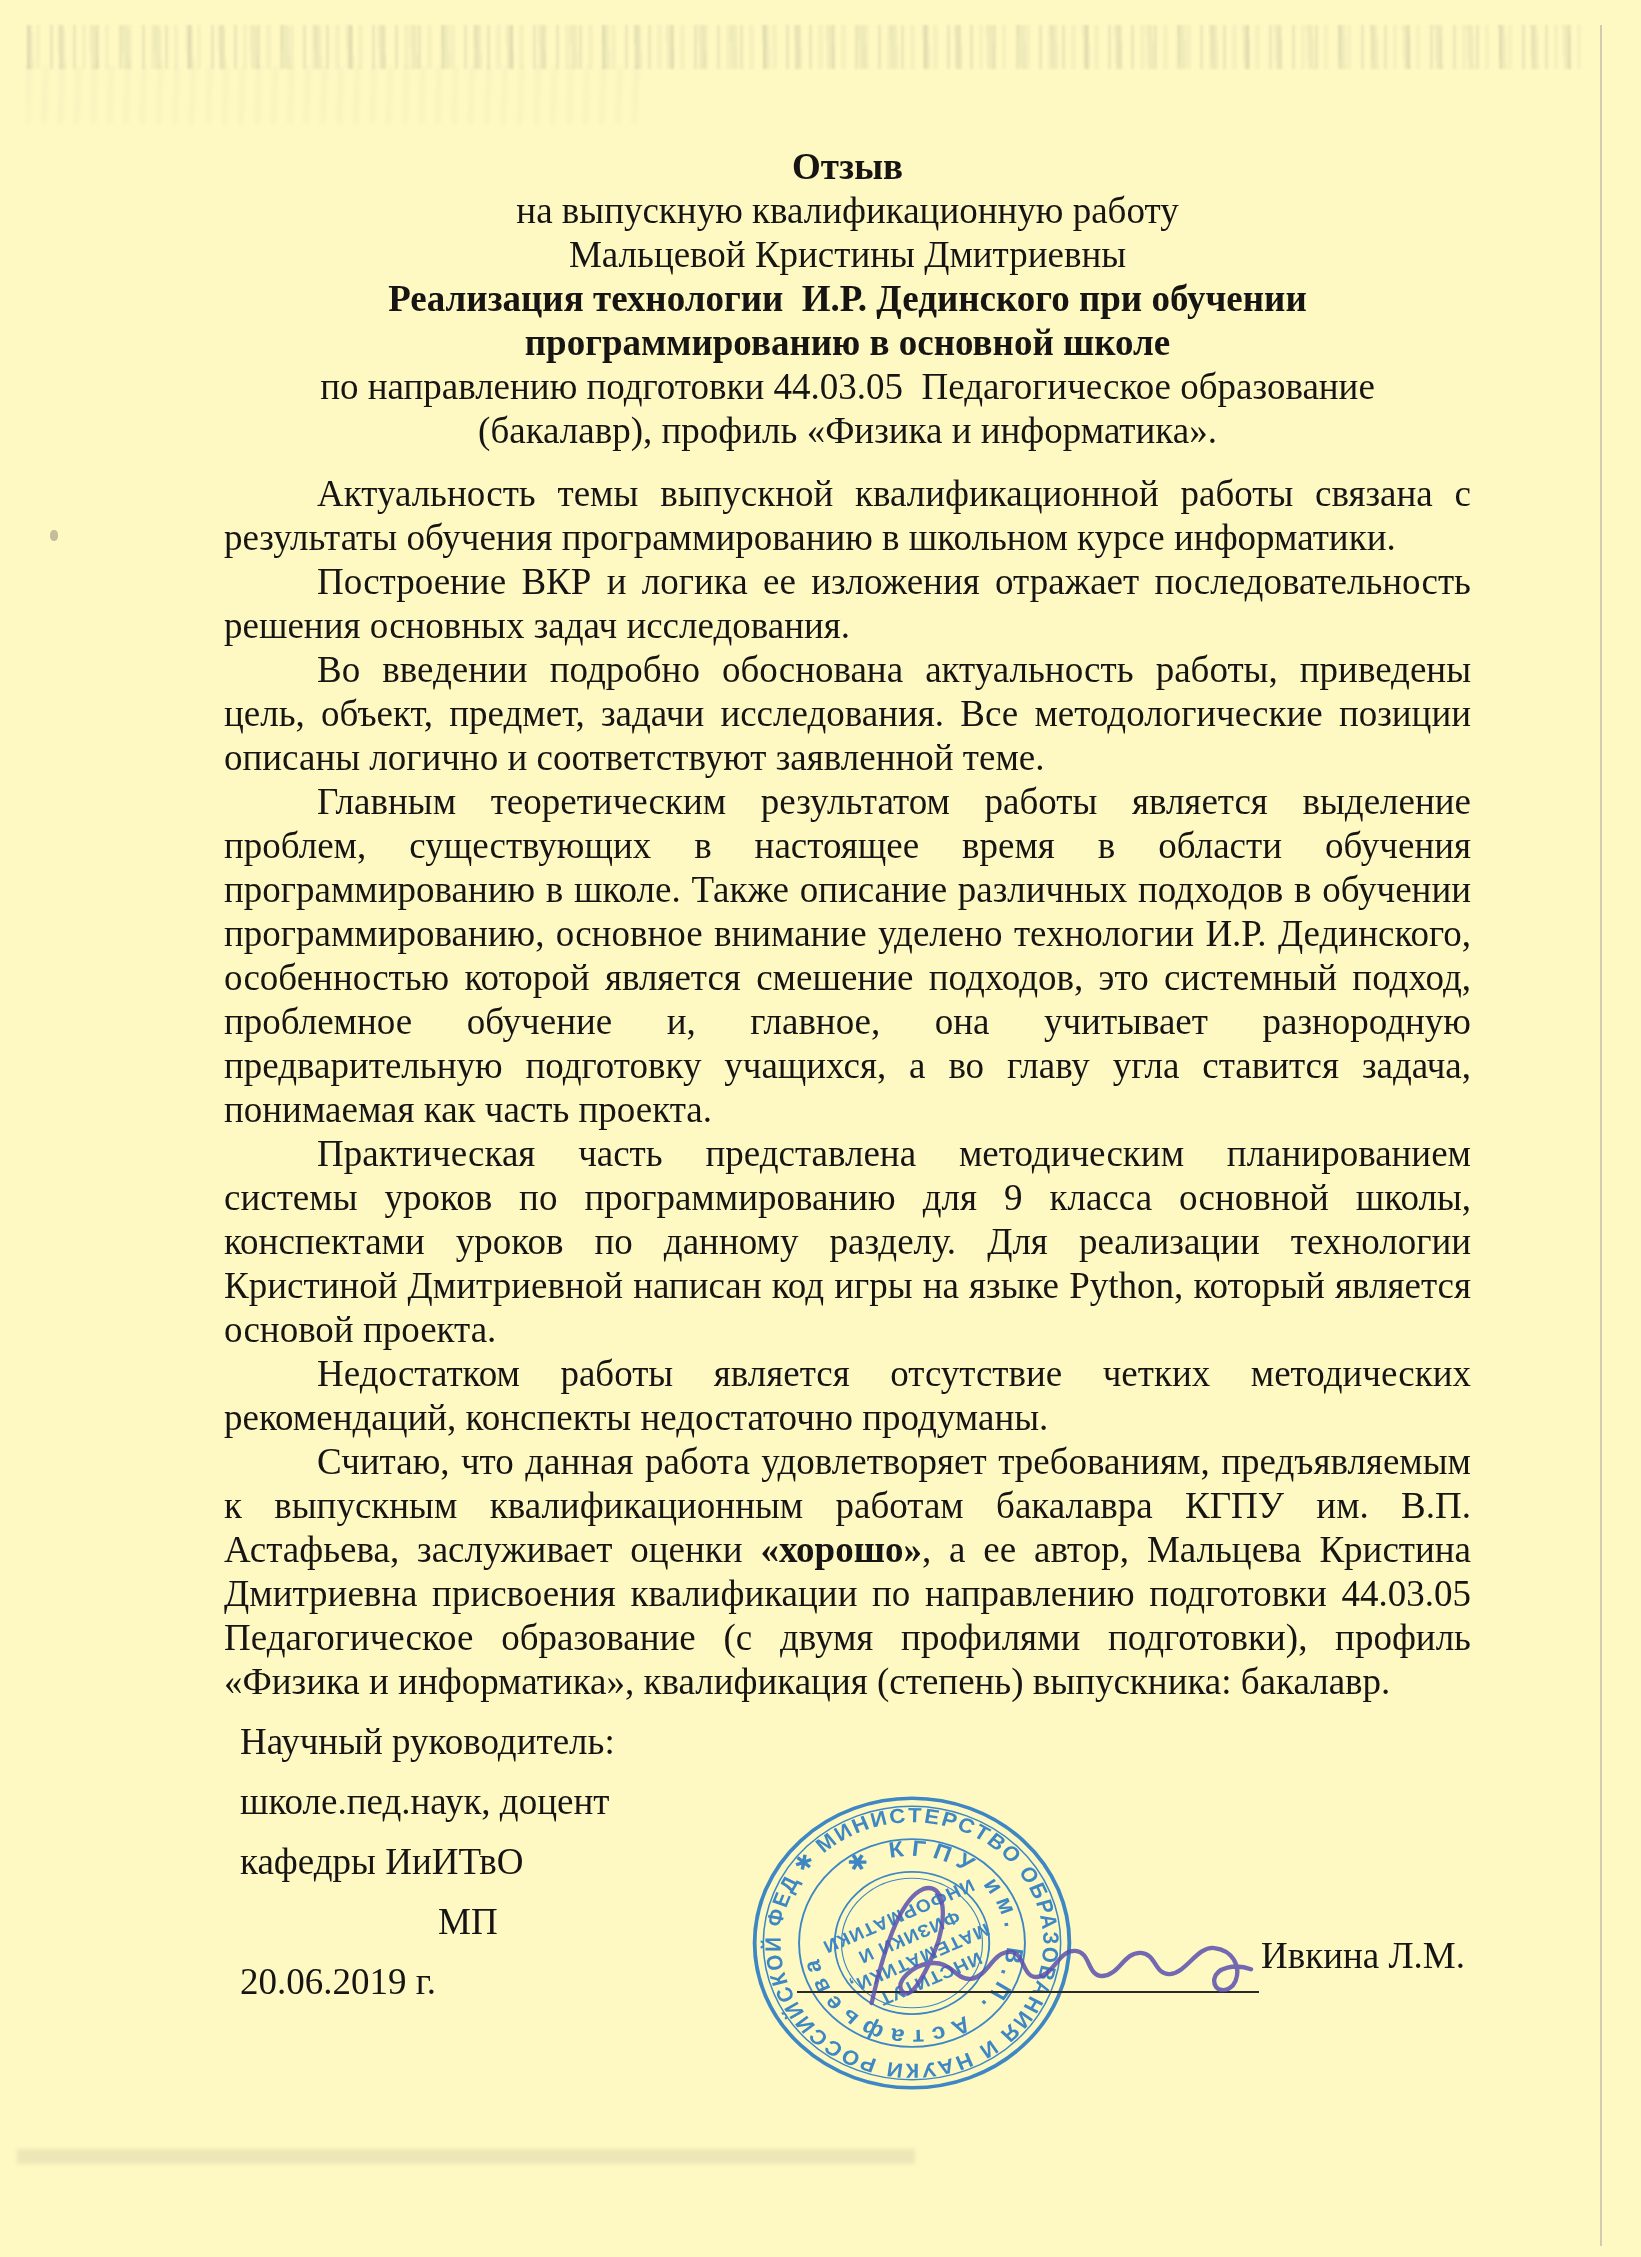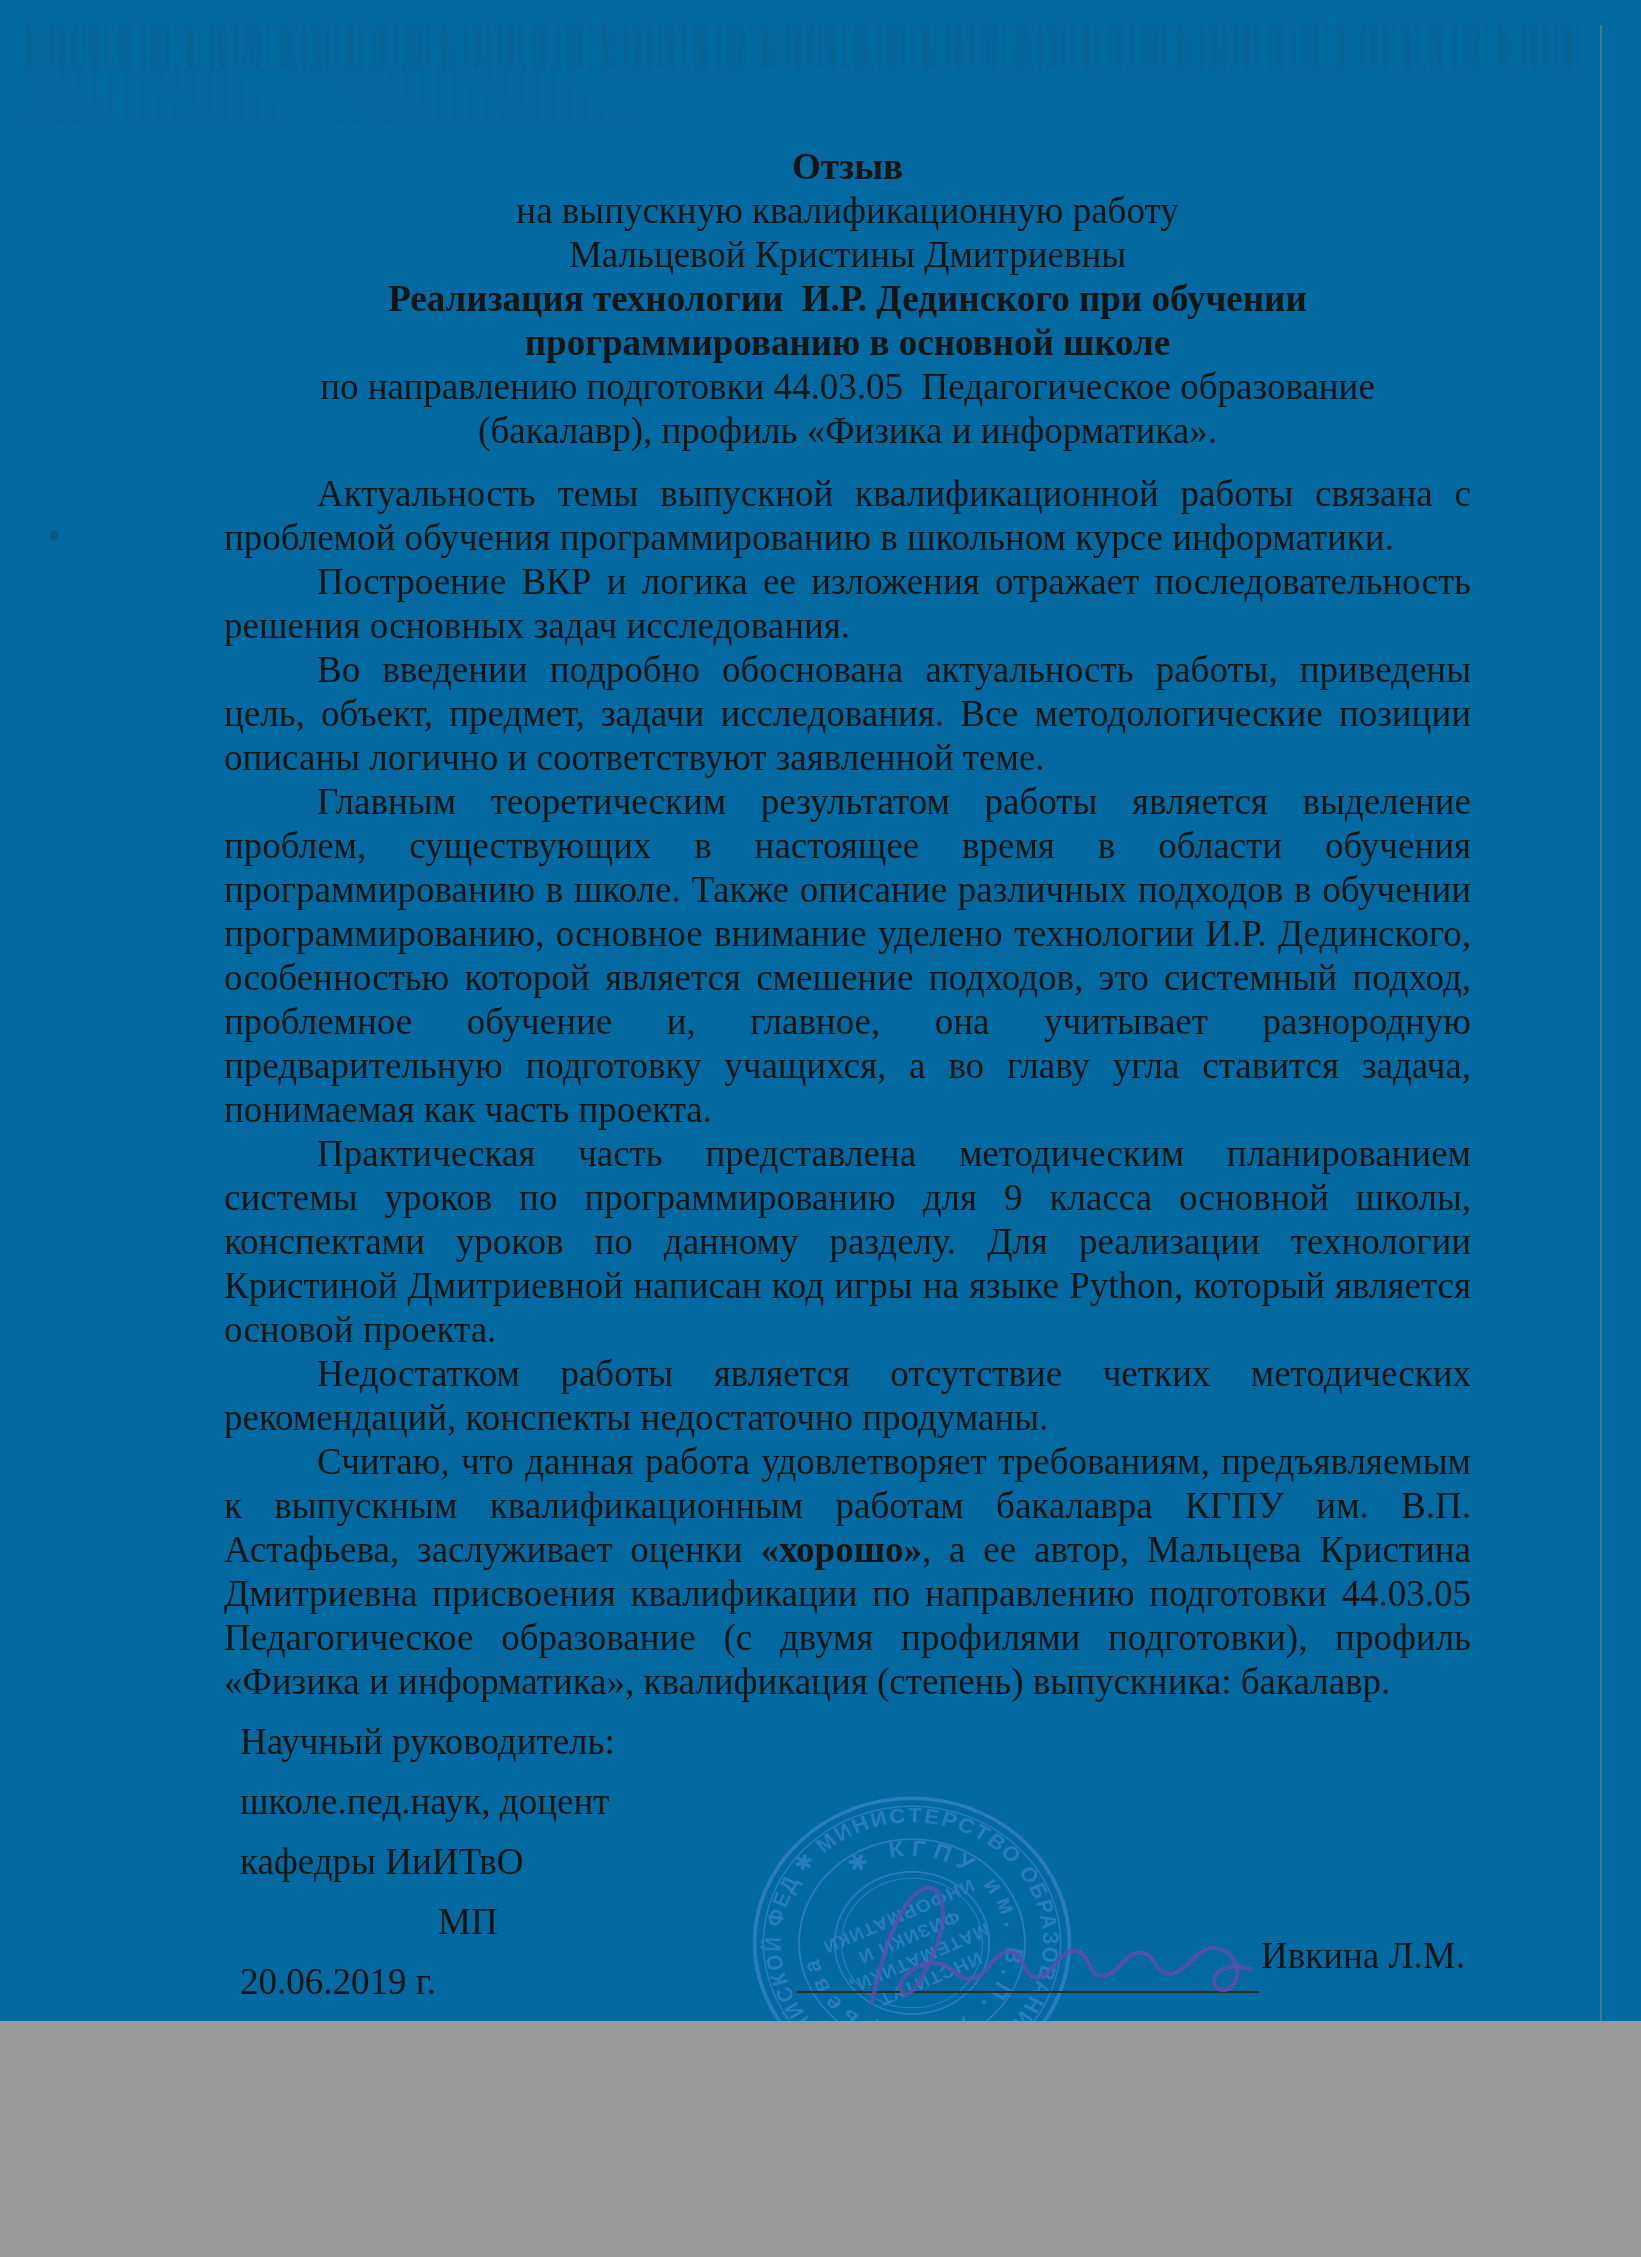--- a/index.html
+++ b/index.html
@@ -1,19 +1,19 @@
 <!DOCTYPE html>
 <html lang="ru"><head>
 <meta charset="utf-8">
 <style>
   html,body{margin:0;padding:0;background:#9a9a9a;}
   .page{
     position:relative;
-    width:1641px;height:2021px;
-    background:#0369a1;
+    width:1641px;height:2257px;
+    background:#fef9c3;
     overflow:hidden;
     font-family:"Liberation Serif","DejaVu Serif",serif;
     color:#171513;
   }
   
   .scan-noise-top{
     position:absolute;left:27px;top:25px;width:1556px;height:44px;
     background:
       repeating-linear-gradient(90deg, rgba(55,55,60,.12) 0 2.9px, transparent 2.9px 8.7px, rgba(55,55,60,.06) 8.7px 13.5px, transparent 13.5px 23px),
       repeating-linear-gradient(88deg, rgba(55,55,60,.09) 0 6.8px, transparent 6.8px 32px);
@@ -92,21 +92,21 @@
       <div class="title-line b">Отзыв</div>
       <div class="title-line">на выпускную квалификационную работу</div>
       <div class="title-line">Мальцевой Кристины Дмитриевны</div>
       <div class="title-line b">Реализация технологии  И.Р. Дединского при обучении</div>
       <div class="title-line b">программированию в основной школе</div>
       <div class="title-line">по направлению подготовки 44.03.05  Педагогическое образование</div>
       <div class="title-line">(бакалавр), профиль «Физика и информатика».</div>
     </div>
 
     <div class="body-block">
-      <p>Актуальность темы выпускной квалификационной работы связана с проблемой обучения программированию в школьном курсе информатики.</p>
+      <p>Актуальность темы выпускной квалификационной работы связана с результаты обучения программированию в школьном курсе информатики.</p>
       <p>Построение ВКР и логика ее изложения отражает последовательность решения основных задач исследования.</p>
       <p>Во введении подробно обоснована актуальность работы, приведены цель, объект, предмет, задачи исследования. Все методологические позиции описаны логично и соответствуют заявленной теме.</p>
       <p>Главным теоретическим результатом работы является выделение проблем, существующих в настоящее время в области обучения программированию в школе. Также описание различных подходов в обучении программированию, основное внимание уделено технологии И.Р. Дединского, особенностью которой является смешение подходов, это системный подход, проблемное обучение и, главное, она учитывает разнородную предварительную подготовку учащихся, а во главу угла ставится задача, понимаемая как часть проекта.</p>
       <p>Практическая часть представлена методическим планированием системы уроков по программированию для 9 класса основной школы, конспектами уроков по данному разделу. Для реализации технологии Кристиной Дмитриевной написан код игры на языке Python, который является основой проекта.</p>
       <p>Недостатком работы является отсутствие четких методических рекомендаций, конспекты недостаточно продуманы.</p>
       <p><span>Считаю, что данная работа удовлетворяет требованиям, предъявляемым к выпускным квалификационным работам бакалавра КГПУ им. В.П. Астафьева, заслуживает оценки </span><span class="b">«хорошо»</span><span>, а ее автор, Мальцева Кристина Дмитриевна присвоения квалификации по направлению подготовки 44.03.05 Педагогическое образование (с двумя профилями подготовки), профиль «Физика и информатика», квалификация (степень) выпускника: бакалавр.</span></p>
     </div>
 
     <div class="sig-block">
       <p class="sig-line">Научный руководитель:</p>

